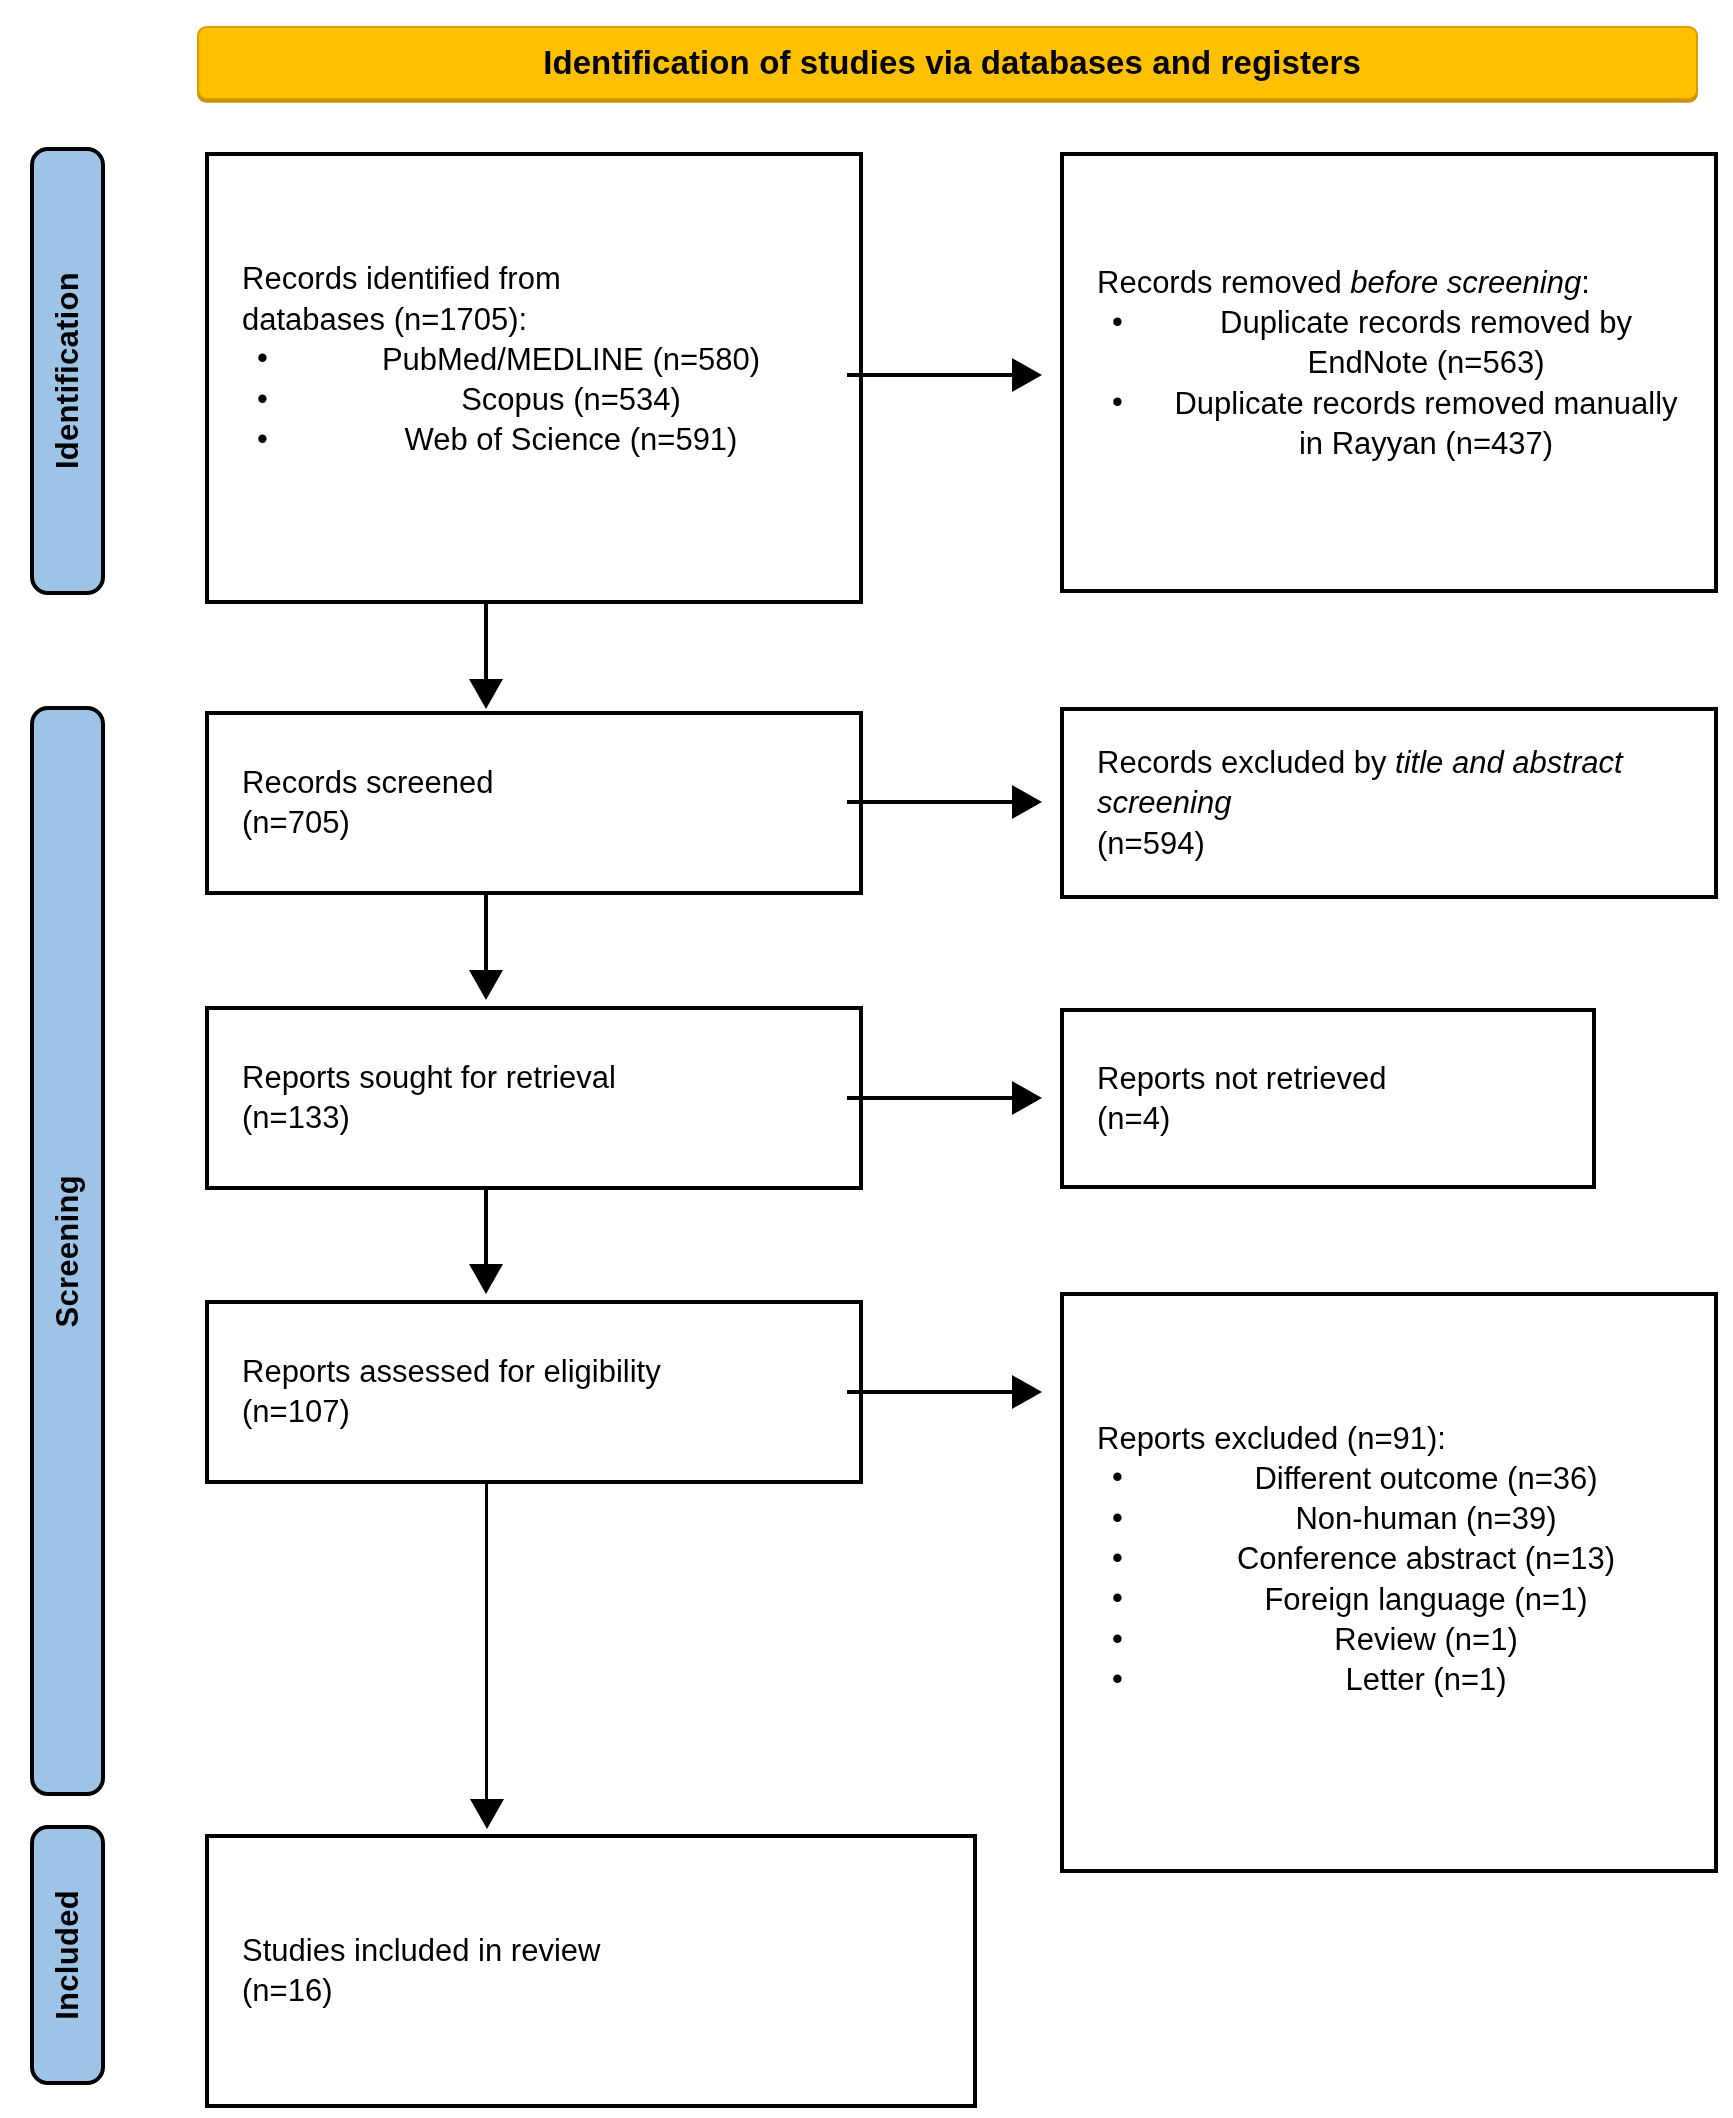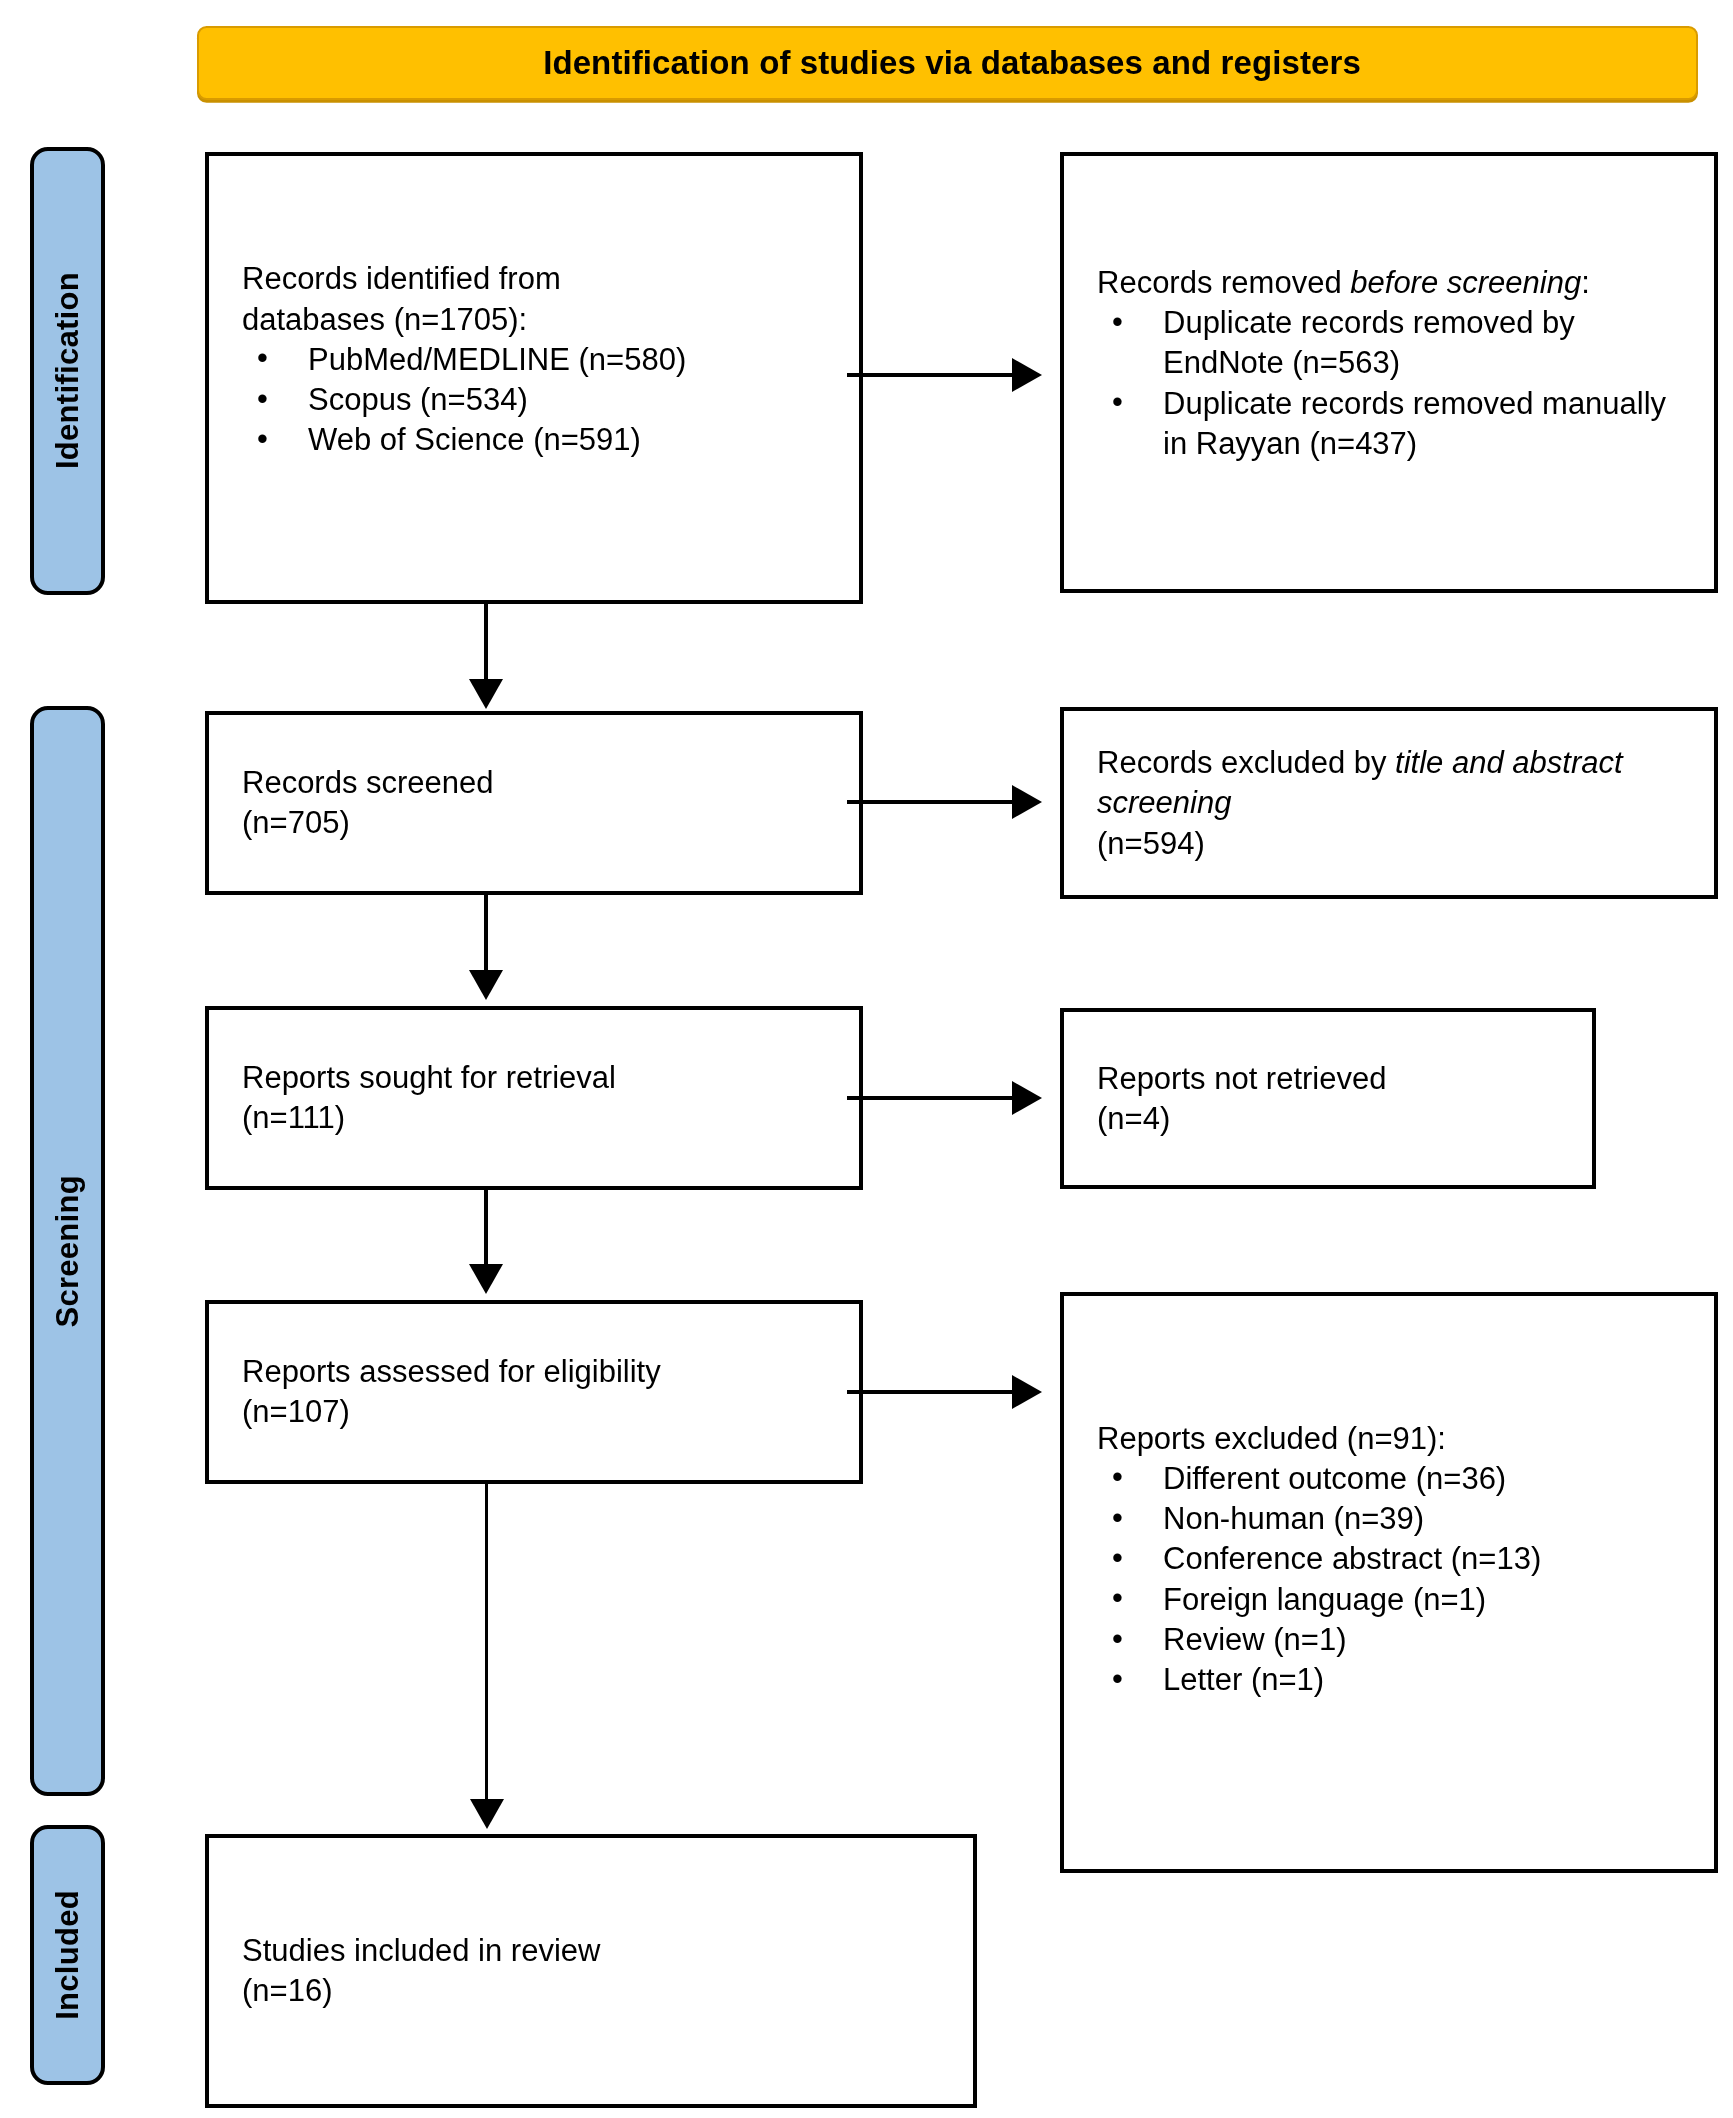--- a/index.html
+++ b/index.html
@@ -91,20 +91,21 @@
     font-size: 31px;
     line-height: 1.30;
     color: #000000;
   }
   .box-text .ital { font-style: italic; }
 
   ul.bullets {
     list-style: none;
     margin: 0;
     padding: 0;
+    text-align: center;
   }
   ul.bullets > li {
     position: relative;
     padding-left: 66px;
     font-size: 31px;
     line-height: 1.30;
     margin: 0;
   }
   ul.bullets > li::before {
     content: "\2022";
@@ -230,21 +231,21 @@
   <div class="flow-box" id="box-excluded-ta">
     <div class="flow-box-inner">
       <div class="box-text"><span>Records excluded by </span><span class="ital">title and abstract screening</span></div>
       <div class="box-text">(n=594)</div>
     </div>
   </div>
 
   <div class="flow-box" id="box-sought">
     <div class="flow-box-inner">
       <div class="box-text">Reports sought for retrieval</div>
-      <div class="box-text">(n=111)</div>
+      <div class="box-text">(n=133)</div>
     </div>
   </div>
 
   <div class="flow-box" id="box-not-retrieved">
     <div class="flow-box-inner">
       <div class="box-text">Reports not retrieved</div>
       <div class="box-text">(n=4)</div>
     </div>
   </div>
 

